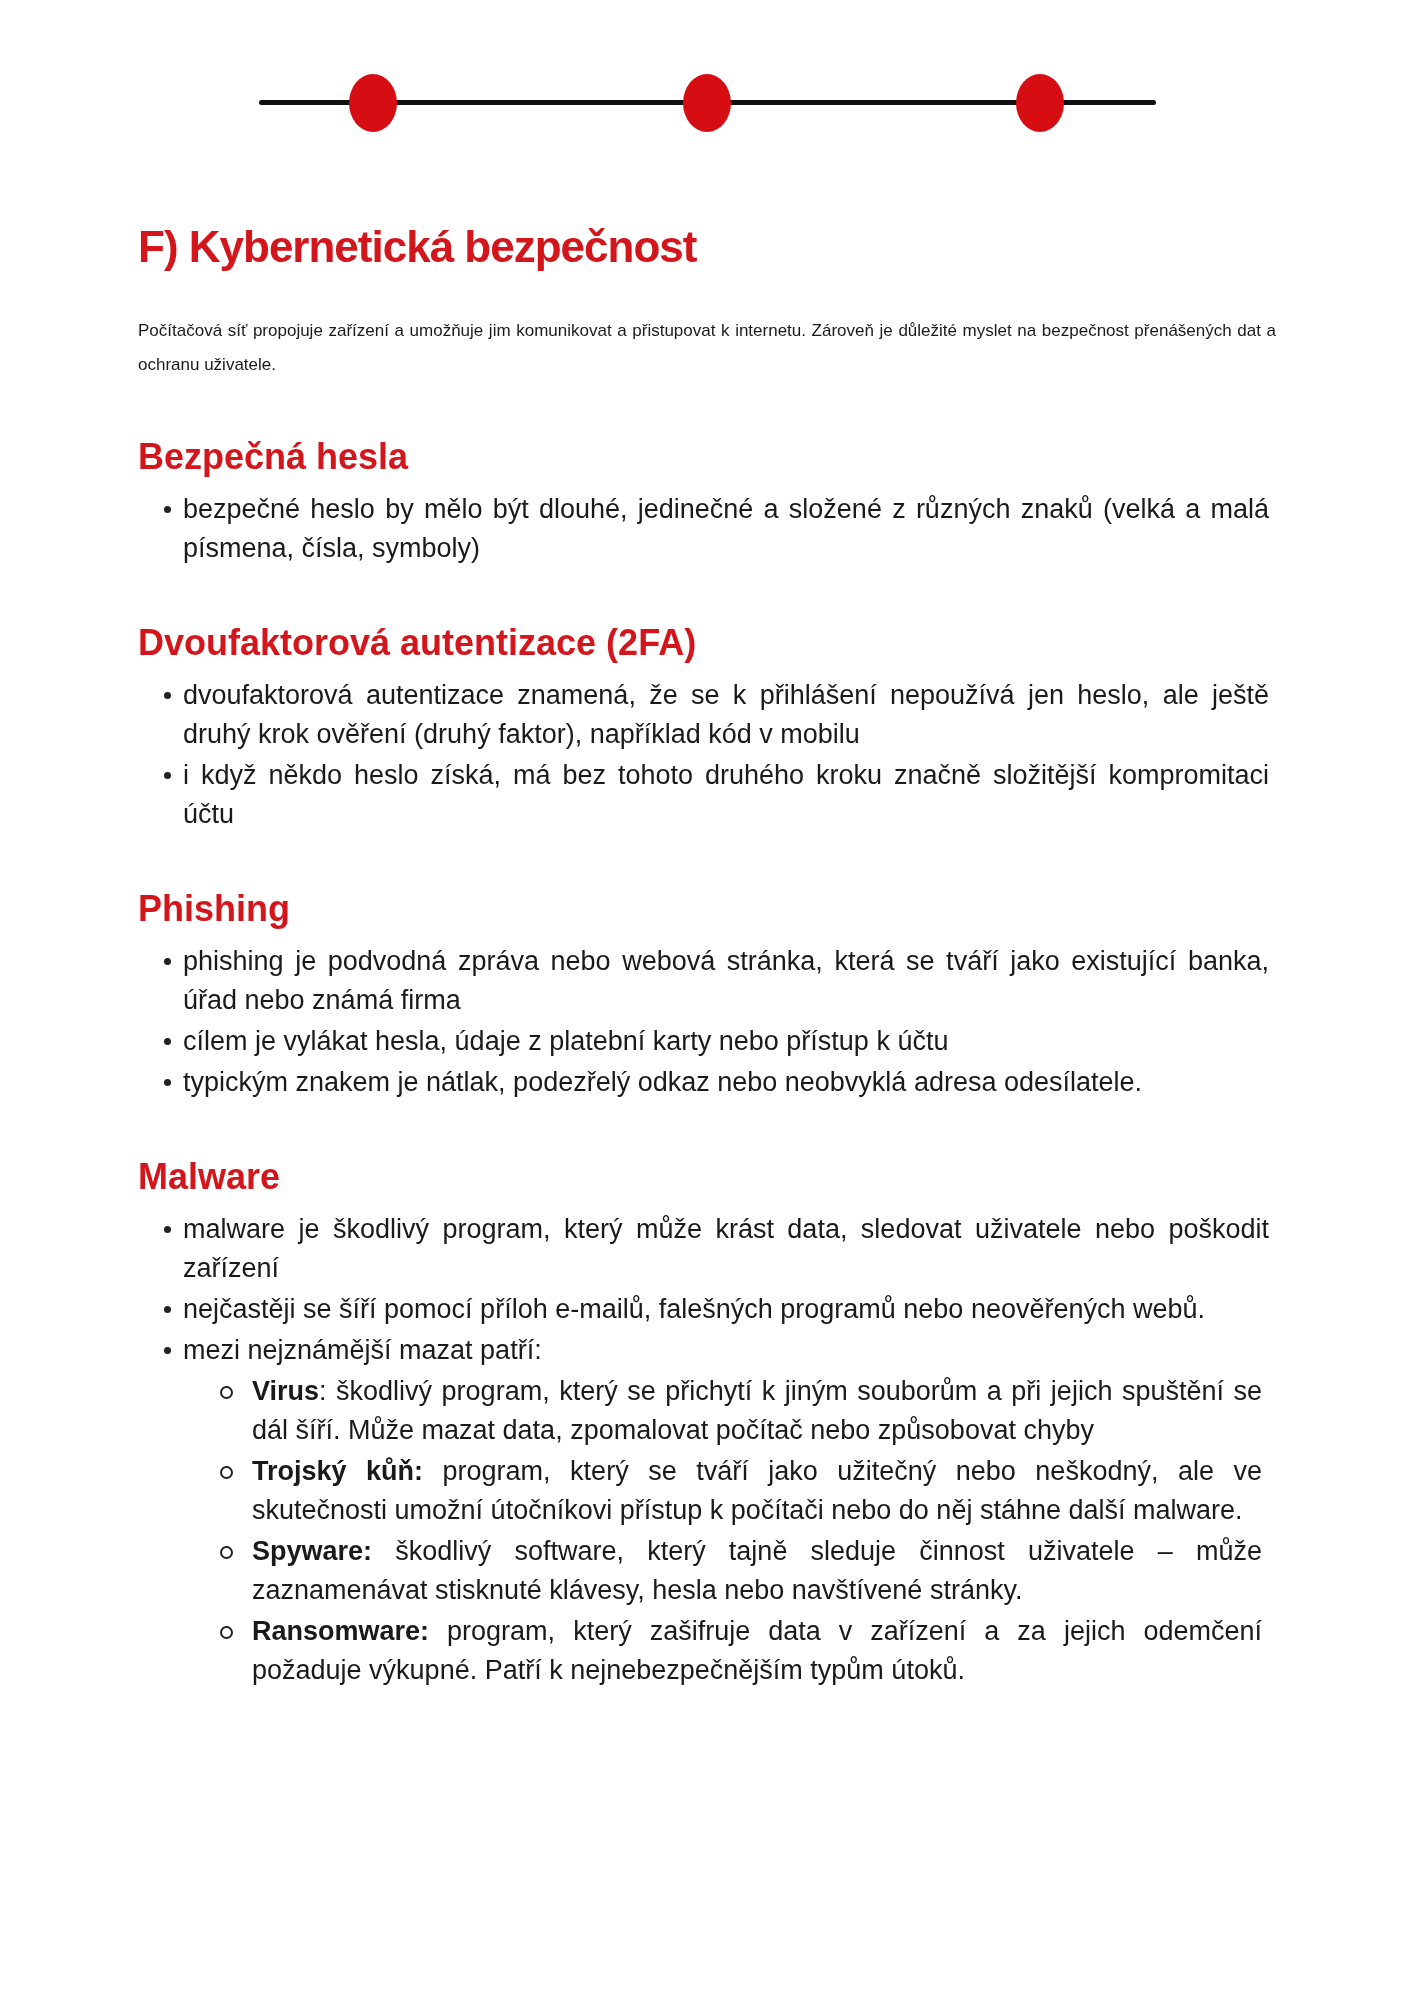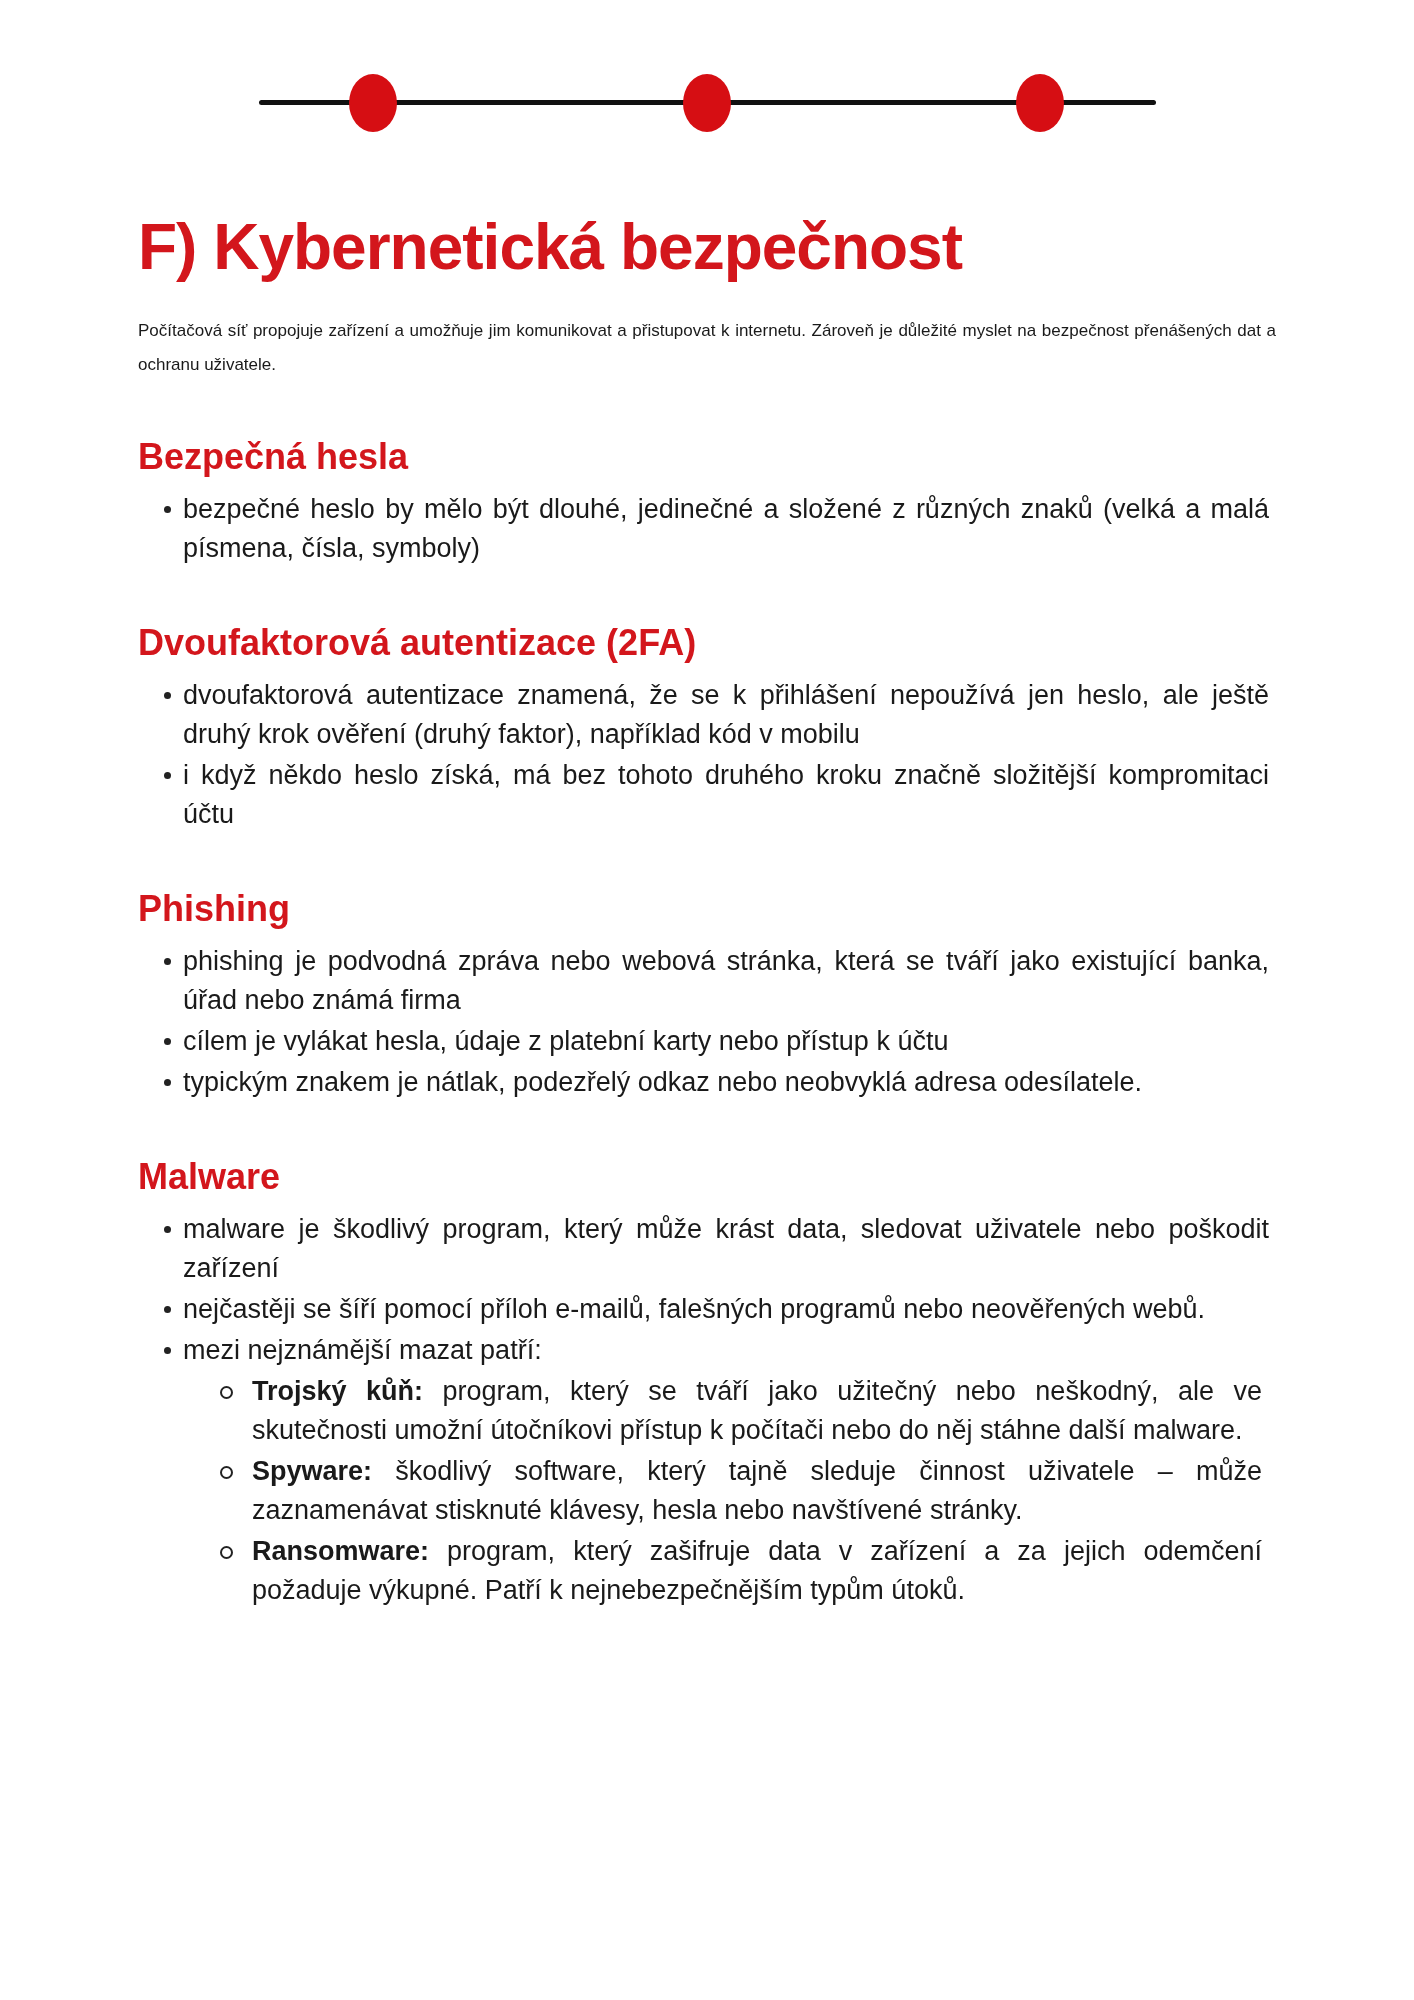--- a/index.html
+++ b/index.html
@@ -22,21 +22,21 @@
   .ornament .rule{position:absolute;left:259px;top:100px;width:897px;height:5px;background:var(--rule);border-radius:3px;}
   .ornament .dot{position:absolute;top:74px;width:48px;height:58px;border-radius:50%;background:var(--dot);}
   .ornament .dot1{left:349px;}
   .ornament .dot2{left:683px;}
   .ornament .dot3{left:1016px;}
 
   .content{position:relative;padding:0 138px;}
 
   h1{
     margin:208px 0 0 0;
-    font-size:64px;line-height:78px;font-weight:bold;
+    font-size:44px;line-height:78px;font-weight:bold;
     letter-spacing:-1px;color:var(--accent);
   }
   .intro{
     margin:28px 0 0 0;
     font-size:17px;line-height:34px;text-align:justify;
   }
   h2{
     margin:50px 0 8px 0;
     font-size:36px;line-height:50px;font-weight:bold;color:var(--accent);
   }
@@ -85,20 +85,21 @@
         <ul>
           <li class="main"><span>phishing je podvodná zpráva nebo webová stránka, která se tváří jako existující banka, úřad nebo známá firma</span></li>
           <li class="main"><span>cílem je vylákat hesla, údaje z platební karty nebo přístup k účtu</span></li>
           <li class="main"><span>typickým znakem je nátlak, podezřelý odkaz nebo neobvyklá adresa odesílatele.</span></li>
         </ul>
         <h2>Malware</h2>
         <ul>
           <li class="main"><span>malware je škodlivý program, který může krást data, sledovat uživatele nebo poškodit zařízení</span></li>
           <li class="main"><span>nejčastěji se šíří pomocí příloh e-mailů, falešných programů nebo neověřených webů.</span></li>
           <li class="main"><span>mezi nejznámější mazat patří:</span><ul class="sub-list">
+              <li class="sub"><span class="lead">Virus</span><span>: škodlivý program, který se přichytí k jiným souborům a při jejich spuštění se dál šíří. Může mazat data, zpomalovat počítač nebo způsobovat chyby</span></li>
               <li class="sub"><span class="lead">Trojský kůň:</span><span> program, který se tváří jako užitečný nebo neškodný, ale ve skutečnosti umožní útočníkovi přístup k počítači nebo do něj stáhne další malware.</span></li>
               <li class="sub"><span class="lead">Spyware:</span><span> škodlivý software, který tajně sleduje činnost uživatele – může zaznamenávat stisknuté klávesy, hesla nebo navštívené stránky.</span></li>
               <li class="sub"><span class="lead">Ransomware:</span><span> program, který zašifruje data v zařízení a za jejich odemčení požaduje výkupné. Patří k nejnebezpečnějším typům útoků.</span></li>
             </ul></li>
         </ul>
       </div>
   </div>
 
 </div>
 

